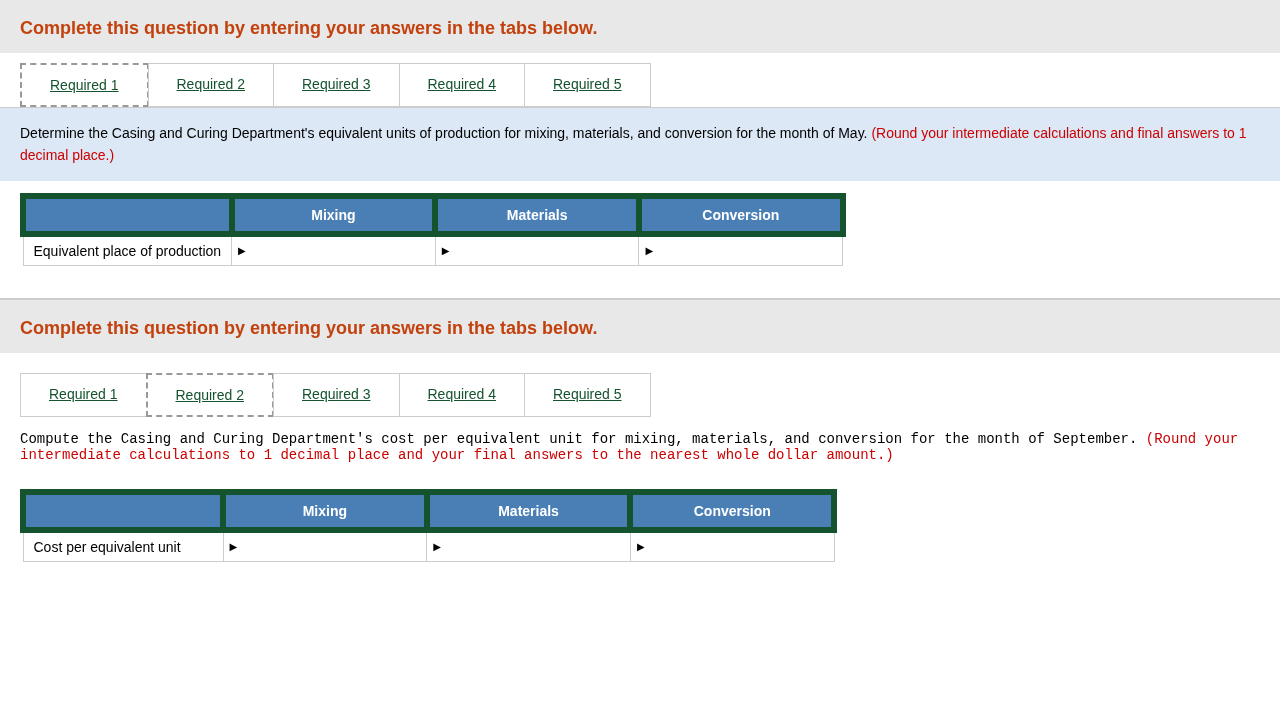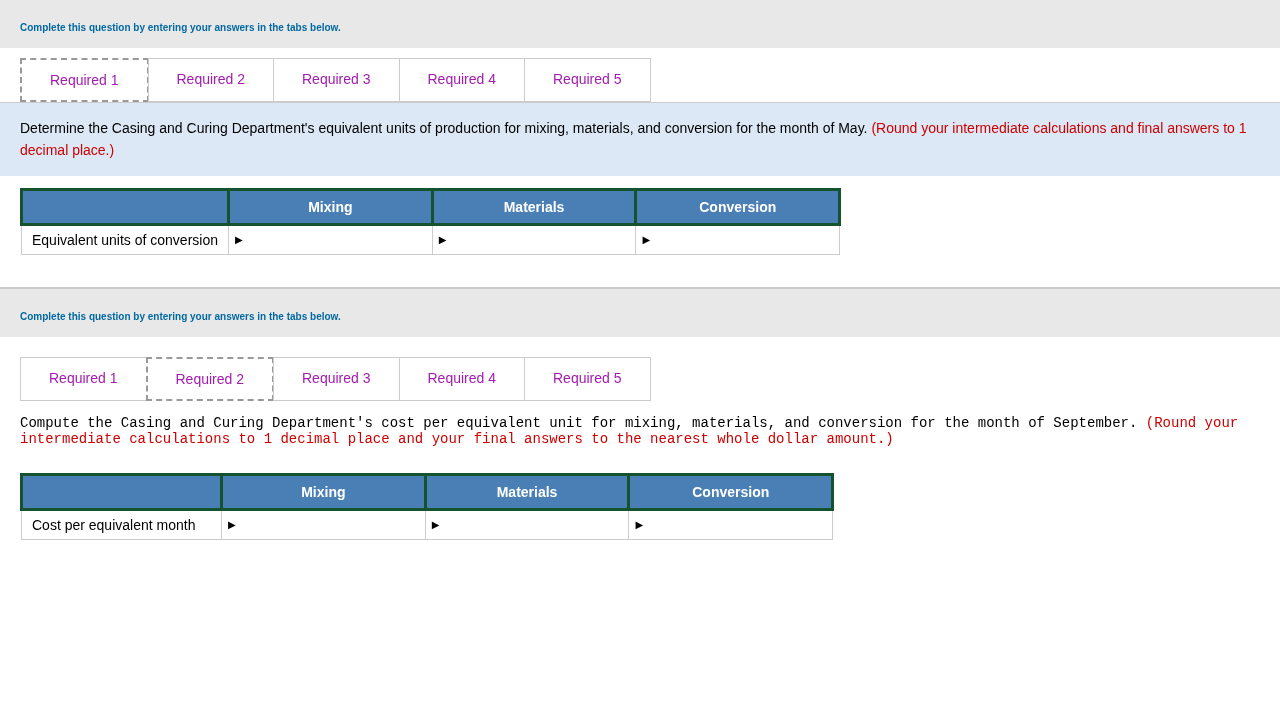--- a/index.html
+++ b/index.html
@@ -12,22 +12,22 @@
       font-family: Arial, sans-serif;
       font-size: 14px;
       background: #fff;
       color: #000;
       width: 1280px;
       min-height: 720px;
     }
 
     .section-title {
       font-weight: bold;
-      font-size: 10px;
-      color: #0369a1;
+      font-size: 18px;
+      color: #c2410c;
     }
 
     .instruction-box {
       background: #dce8f5;
       padding: 14px 20px;
       font-size: 14px;
       line-height: 1.6;
       border-top: 1px solid #ccc;
     }
 
@@ -46,21 +46,21 @@
       min-width: 720px;
       border: 1px solid #ccc;
     }
 
     .data-table th {
       background: #4a7fb5;
       color: #fff;
       font-weight: bold;
       text-align: center;
       padding: 8px 40px;
-      border: 3px solid #14532d;
+      border: 6px solid #14532d;
       font-size: 14px;
     }
 
     .data-table th.empty-header {
       background: #4a7fb5;
       min-width: 200px;
     }
 
     .data-table td {
       border: 1px solid #ccc;
@@ -106,22 +106,23 @@
       display: flex;
       background: #fff;
     }
 
     .tab-item {
       padding: 12px 28px;
       border: 1px solid #ccc;
       cursor: pointer;
       font-size: 14px;
       background: #fff;
-      color: #a21caf;
+      color: #14532d;
       margin-right: -1px;
+      text-decoration: underline;
     }
 
     .tab-item.dashed {
       border: 2px dashed #999;
     }
 
     .tabs-wrapper {
       padding: 10px 20px 0 20px;
       background: #fff;
     }
@@ -165,21 +166,21 @@
       <thead>
         <tr>
           <th class="empty-header"></th>
           <th>Mixing</th>
           <th>Materials</th>
           <th>Conversion</th>
         </tr>
       </thead>
       <tbody>
         <tr>
-          <td class="label-cell">Equivalent units of conversion</td>
+          <td class="label-cell">Equivalent place of production</td>
           <td class="input-cell">
             <div class="input-cell-inner">
               <span class="input-arrow">▶</span>
               <input type="text" style="border: none; outline: none; width: 100%; font-size: 14px;">
             </div>
           </td>
           <td class="input-cell">
             <div class="input-cell-inner">
               <span class="input-arrow">▶</span>
               <input type="text" style="border: none; outline: none; width: 100%; font-size: 14px;">
@@ -228,21 +229,21 @@
       <thead>
         <tr>
           <th class="empty-header"></th>
           <th>Mixing</th>
           <th>Materials</th>
           <th>Conversion</th>
         </tr>
       </thead>
       <tbody>
         <tr>
-          <td class="label-cell">Cost per equivalent month</td>
+          <td class="label-cell">Cost per equivalent unit</td>
           <td class="input-cell">
             <div class="input-cell-inner">
               <span class="input-arrow">▶</span>
               <input type="text" style="border: none; outline: none; width: 100%; font-size: 14px;">
             </div>
           </td>
           <td class="input-cell">
             <div class="input-cell-inner">
               <span class="input-arrow">▶</span>
               <input type="text" style="border: none; outline: none; width: 100%; font-size: 14px;">

